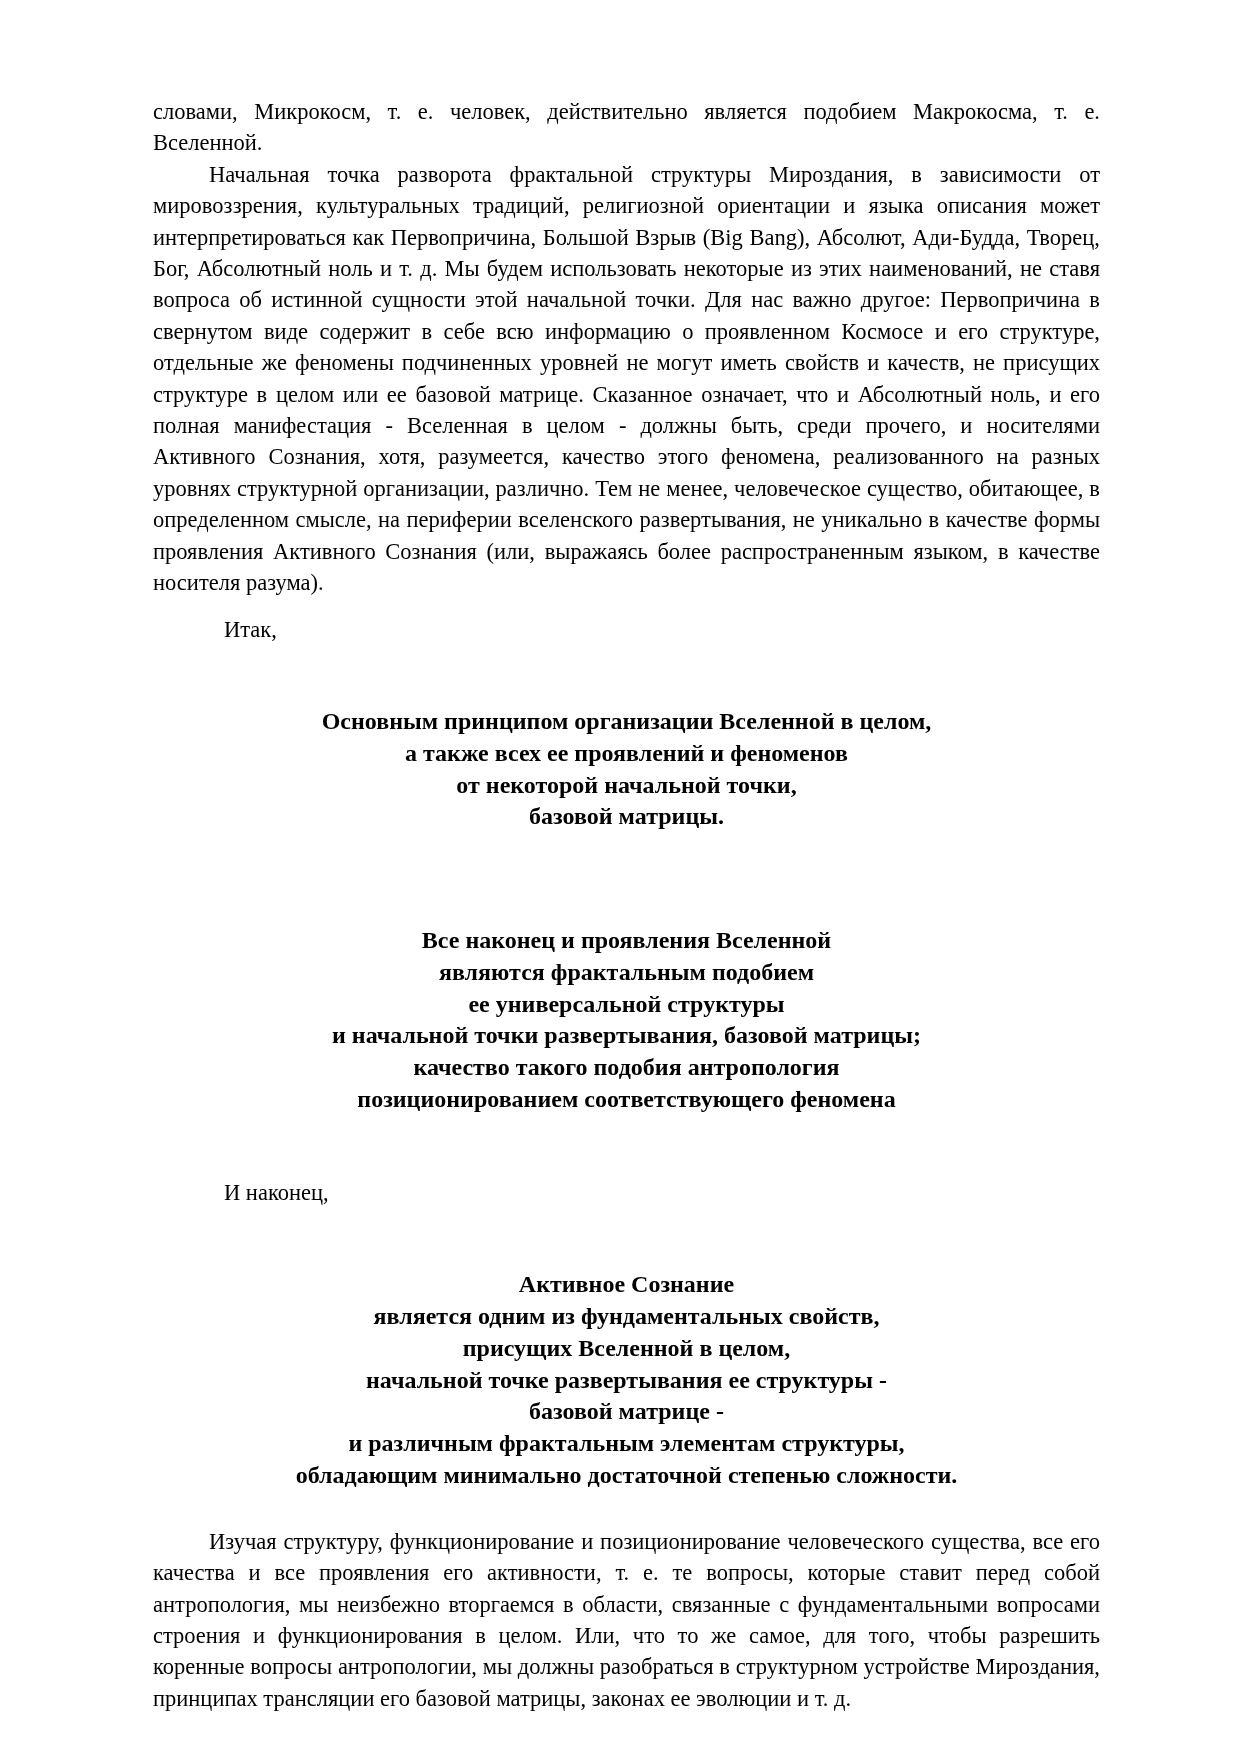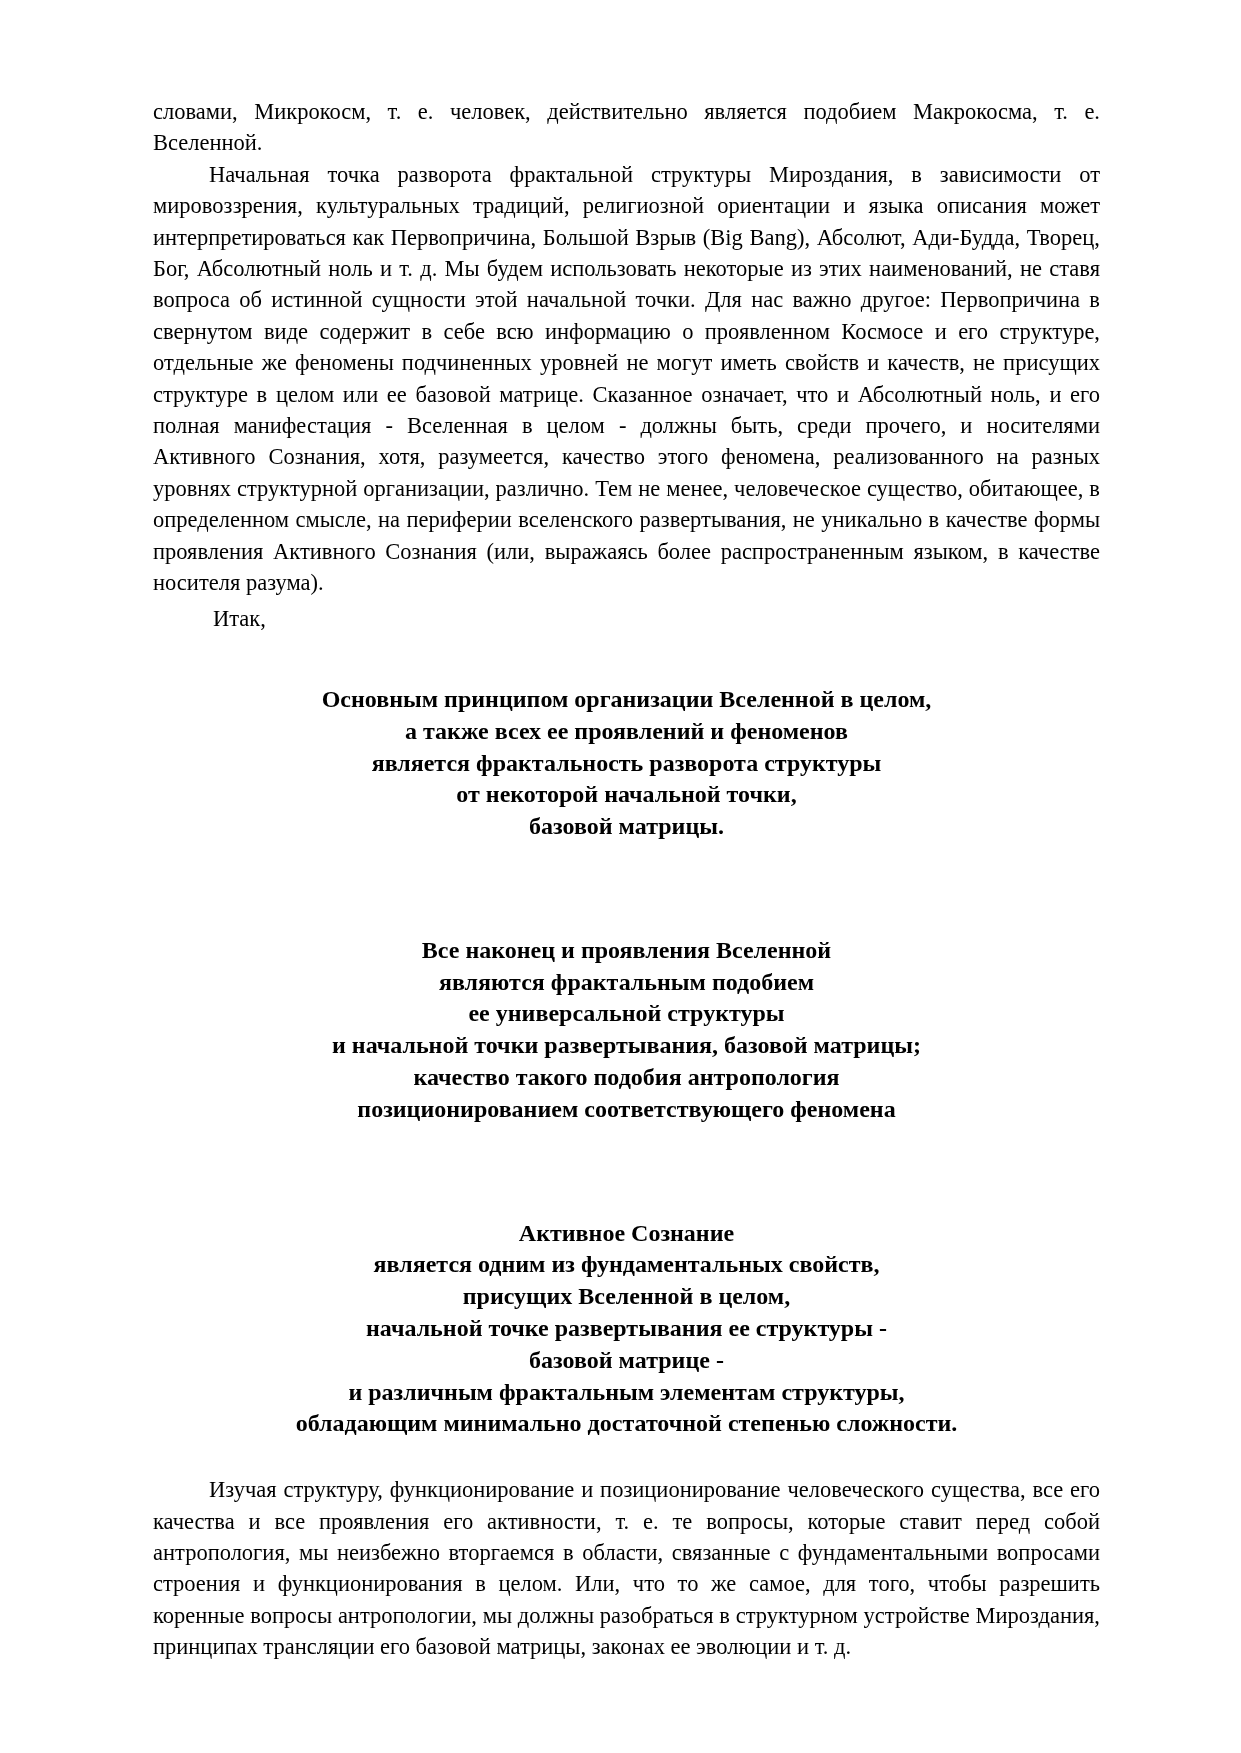--- a/index.html
+++ b/index.html
@@ -34,21 +34,21 @@
     hyphens: none;
   }
   p.indent {
     text-indent: 56px;
   }
   p.noindent {
     text-indent: 0;
     font-family: Liberation Serif, serif;
   }
   .lead-in {
-    margin: 4px;
+    margin: 15px;
     font-size: 22.5px;
     line-height: 31.4px;
     text-indent: 56px;
     text-align: left;
   }
   .bold-block {
     font-weight: bold;
     text-align: center;
     font-size: 24px;
     line-height: 31.8px;
@@ -70,41 +70,41 @@
 
     <p class="indent">Начальная точка разворота фрактальной структуры Мироздания, в зависимости от мировоззрения, культуральных традиций, религиозной ориентации и языка описания может интерпретироваться как Первопричина, Большой Взрыв (Big Bang), Абсолют, Ади-Будда, Творец, Бог, Абсолютный ноль и т. д. Мы будем использовать некоторые из этих наименований, не ставя вопроса об истинной сущности этой начальной точки. Для нас важно другое: Первопричина в свернутом виде содержит в себе всю информацию о проявленном Космосе и его структуре, отдельные же феномены подчиненных уровней не могут иметь свойств и качеств, не присущих структуре в целом или ее базовой матрице. Сказанное означает, что и Абсолютный ноль, и его полная манифестация - Вселенная в целом - должны быть, среди прочего, и носителями Активного Сознания, хотя, разумеется, качество этого феномена, реализованного на разных уровнях структурной организации, различно. Тем не менее, человеческое существо, обитающее, в определенном смысле, на периферии вселенского развертывания, не уникально в качестве формы проявления Активного Сознания (или, выражаясь более распространенным языком, в качестве носителя разума).</p>
 
     <div class="lead-in">Итак,</div>
 
     <div class="gap-xl"></div>
 
     <div class="bold-block">
       <span class="bline">Основным принципом организации Вселенной в целом,</span>
       <span class="bline">а также всех ее проявлений и феноменов</span>
-      <span class="bline">является фрактальность разворота структуры</span>
       <span class="bline">от некоторой начальной точки,</span>
       <span class="bline">базовой матрицы.</span>
     </div>
 
     <div class="gap-xl"></div>
 
 
     <div class="gap-xl"></div>
 
     <div class="bold-block">
       <span class="bline">Все наконец и проявления Вселенной</span>
       <span class="bline">являются фрактальным подобием</span>
       <span class="bline">ее универсальной структуры</span>
       <span class="bline">и начальной точки развертывания, базовой матрицы;</span>
       <span class="bline">качество такого подобия антропология</span>
       <span class="bline">позиционированием соответствующего феномена</span>
     </div>
 
     <div class="gap-xl"></div>
 
+    <div class="lead-in">И наконец,</div>
 
     <div class="gap-xl"></div>
 
     <div class="bold-block">
       <span class="bline">Активное Сознание</span>
       <span class="bline">является одним из фундаментальных свойств,</span>
       <span class="bline">присущих Вселенной в целом,</span>
       <span class="bline">начальной точке развертывания ее структуры -</span>
       <span class="bline">базовой матрице -</span>
       <span class="bline">и различным фрактальным элементам структуры,</span>

